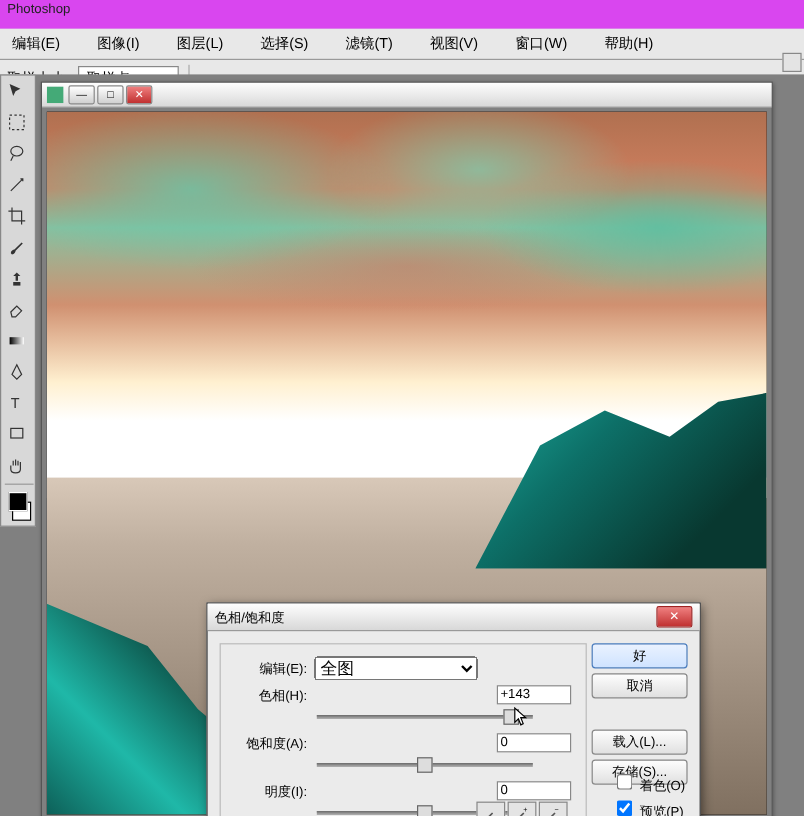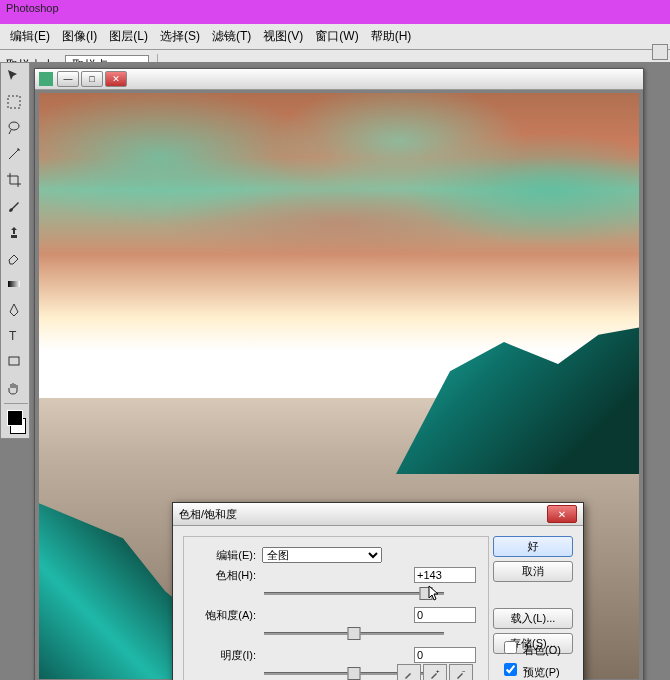--- a/index.html
+++ b/index.html
@@ -1,18 +1,18 @@
 <!DOCTYPE html>
 <html><head>
 <meta charset="utf-8">
 <style>
 html,body{margin:0;padding:0;font-family:"Microsoft YaHei","SimSun",sans-serif;font-size:12px;background:#d4d4d4;color:#000;overflow:hidden}
 .app{width:670px;height:680px;position:relative;background:#d4d4d4}
 .titlebar{height:20px;background:#d946ef;padding:2px 6px;font-size:11px;color:#222}
-.menubar{background:#e8e8e8;border-bottom:1px solid #999;padding:2px 4px;display:flex;gap:0}
+.menubar{background:#e8e8e8;border-bottom:1px solid #999;padding:2px 4px;display:flex;gap:19px}
 .menubar span{padding:2px 6px}
 .optbar{background:#e8e8e8;border-bottom:1px solid #999;padding:4px 6px;display:flex;align-items:center;gap:8px}
 .optbar .dropdown{border:1px solid #888;background:#fff;padding:1px 6px;width:70px;display:flex;justify-content:space-between;align-items:center}
 .optbar .sep{width:1px;height:22px;background:#aaa}
 .rightbtn{position:absolute;right:2px;top:44px;width:14px;height:14px;border:1px solid #888;background:#e4e4e4}
 .workspace{position:absolute;left:0;top:62px;right:0;bottom:0;background:#808080}
 .toolbox{position:absolute;left:0;top:0;width:28px;background:#d8d8d8;border:1px solid #888;display:flex;flex-direction:column}
 .toolbox .tool{width:24px;height:24px;margin:1px;display:flex;align-items:center;justify-content:center}
 .tool svg{width:16px;height:16px}
 .tool.sep{height:1px;background:#999;margin:2px 3px}
@@ -33,31 +33,31 @@
 .rock{position:absolute;right:0;top:40%;width:45%;height:25%;background:linear-gradient(135deg,#1fb8a8 0%,#0d7068 40%,#083830 80%);clip-path:polygon(10% 100%,30% 30%,50% 10%,70% 25%,85% 5%,100% 0%,100% 100%)}
 .rock2{position:absolute;left:0;bottom:0;width:35%;height:30%;background:linear-gradient(45deg,#0d6058 0%,#1fb8a8 30%,#083830 70%);clip-path:polygon(0% 0%,40% 20%,60% 50%,80% 70%,100% 100%,0% 100%)}
 .dialog{position:absolute;left:172px;top:440px;width:410px;background:#ebebeb;border:1px solid #333;box-shadow:2px 2px 8px rgba(0,0,0,.5)}
 .dialog .dbar{height:22px;background:linear-gradient(#fefefe,#d8d8d8);display:flex;align-items:center;padding:0 6px;border-bottom:1px solid #999}
 .dbar .dtitle{flex:1;font-size:11px}
 .dbar .dclose{width:28px;height:16px;background:linear-gradient(#f08080,#c03030);color:#fff;border:1px solid #a02020;border-radius:2px;display:flex;align-items:center;justify-content:center;font-size:10px}
 .dbody{padding:10px;position:relative}
 .fieldset{border:1px solid #bbb;padding:10px 12px 20px;position:relative;width:280px}
 .fieldset>.row{display:flex;align-items:center;margin-bottom:4px;gap:6px}
 .fieldset label{display:inline-block;text-align:right;width:60px;font-size:11px}
-.fieldset select{width:120px;font-size:11px}
+.fieldset select{width:136px;font-size:14px}
 .fieldset .numinput{width:56px;border:1px solid #888;background:#fff;padding:1px 2px;text-align:left;font-size:11px}
 .slider{position:relative;height:14px;margin-left:68px;margin-bottom:6px;width:180px}
 .slider .track{position:absolute;left:0;right:0;top:5px;height:2px;background:#999;border-top:1px solid #666}
 .slider .thumb{position:absolute;top:0;width:11px;height:11px;background:#ddd;border:1px solid #666;transform:translateX(-50%)}
 .cursor{position:absolute;width:12px;height:18px;pointer-events:none}
 .sidebtns{position:absolute;right:10px;top:10px;display:flex;flex-direction:column;gap:4px;width:80px}
 .sidebtns button{font-size:11px;padding:2px 4px;background:linear-gradient(#fdfdfd,#e0e0e0);border:1px solid #888;border-radius:3px}
 .sidebtns button.primary{border:1px solid #4a7dbf;background:linear-gradient(#eaf2ff,#cfe3ff)}
 .checks{position:absolute;right:10px;bottom:36px;font-size:11px}
-.checks label{display:block;margin:2px 12px}
+.checks label{display:block;margin:2px 2px}
 .eyedrops{position:absolute;right:110px;bottom:34px;display:flex;gap:2px}
 .eyedrops .edbtn{width:22px;height:18px;border:1px solid #888;background:#e4e4e4;display:flex;align-items:center;justify-content:center}
 </style>
 </head>
 <body>
 
 <div class="app">
   <div class="titlebar">Photoshop</div>
 
   <div class="menubar">

